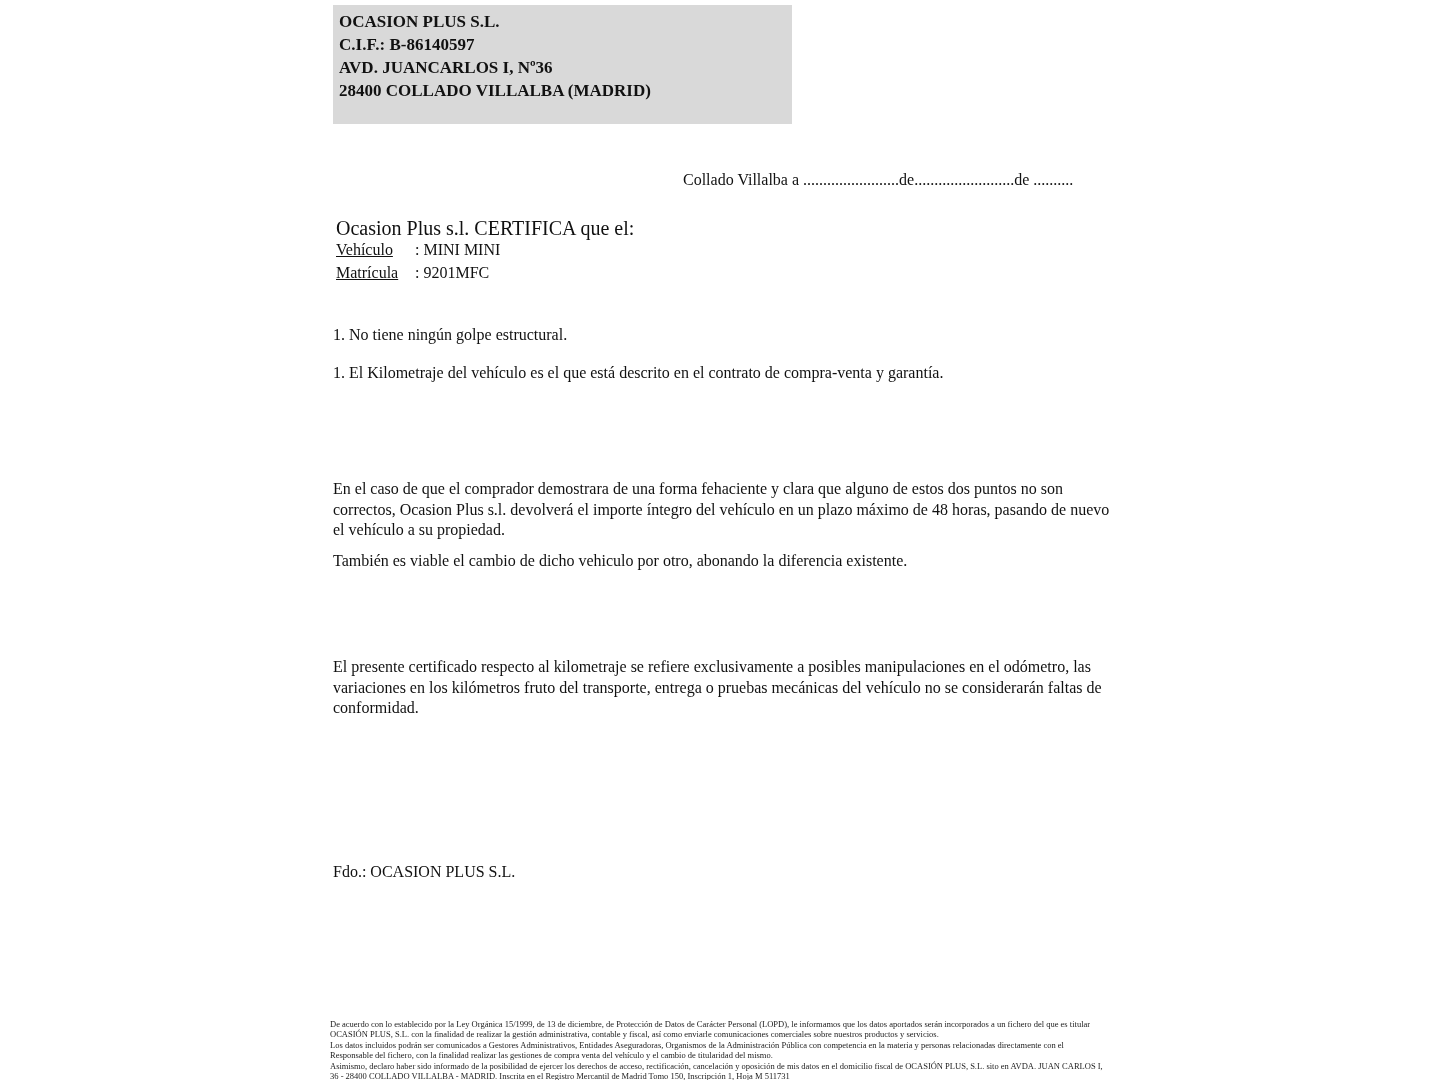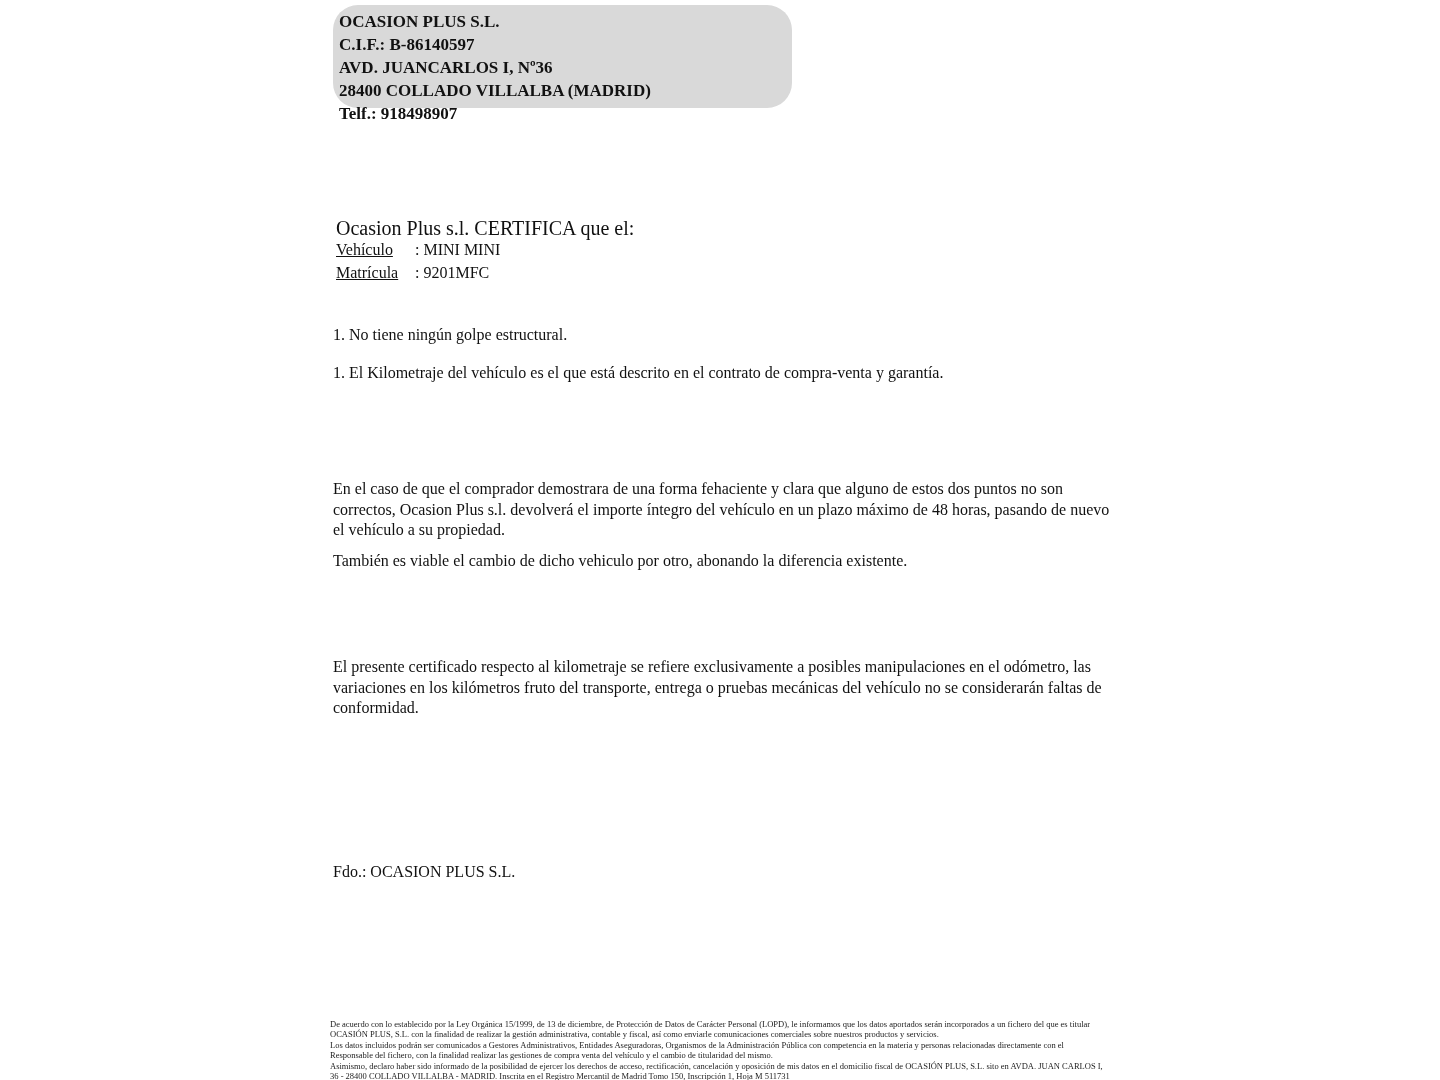--- a/index.html
+++ b/index.html
@@ -6,28 +6,27 @@
   .page{
     position:relative;
     width:1440px;height:1080px;
     background:#ffffff;
     font-family:"Liberation Serif", serif;
     color:#111111;
     overflow:hidden;
   }
   .abs{position:absolute;}
   .header-box{
-    left:333px;top:5px;width:459px;height:103px;
+    left:333px;top:5px;width:459px;height:119px;
     background:#d9d9d9;
     padding:5px 0 0 6px;
     box-sizing:border-box;
     font-weight:bold;
     font-size:17px;
     line-height:23px;
-    border-radius:25px;
   }
   .date-line{
     left:683px;top:171px;
     font-size:16px;
     white-space:nowrap;
   }
   .certify-intro{left:336px;top:217px;font-size:20px;}
   .field-row{left:336px;top:241px;font-size:16px;}
   .field-row.plate{top:264px;}
   .field-label{display:inline-block;width:79px;text-decoration:underline;}
@@ -53,23 +52,23 @@
 </head>
 <body>
 
 <div class="page">
 
   <div class="abs header-box">
     <div>OCASION PLUS S.L.</div>
     <div>C.I.F.: B-86140597</div>
     <div>AVD. JUANCARLOS I, Nº36</div>
     <div>28400 COLLADO VILLALBA (MADRID)</div>
-    <div>Telf.: 918498907</div>
   </div>
 
+  <div class="abs date-line">Collado Villalba a ........................de.........................de ..........</div>
 
   <div class="abs certify-intro">Ocasion Plus s.l. CERTIFICA que el:</div>
 
   <div class="abs field-row vehicle">
     <span class="field-label">Vehículo</span><span>: MINI MINI</span>
   </div>
 
   <div class="abs field-row plate">
     <span class="field-label">Matrícula</span><span>: 9201MFC</span>
   </div>

